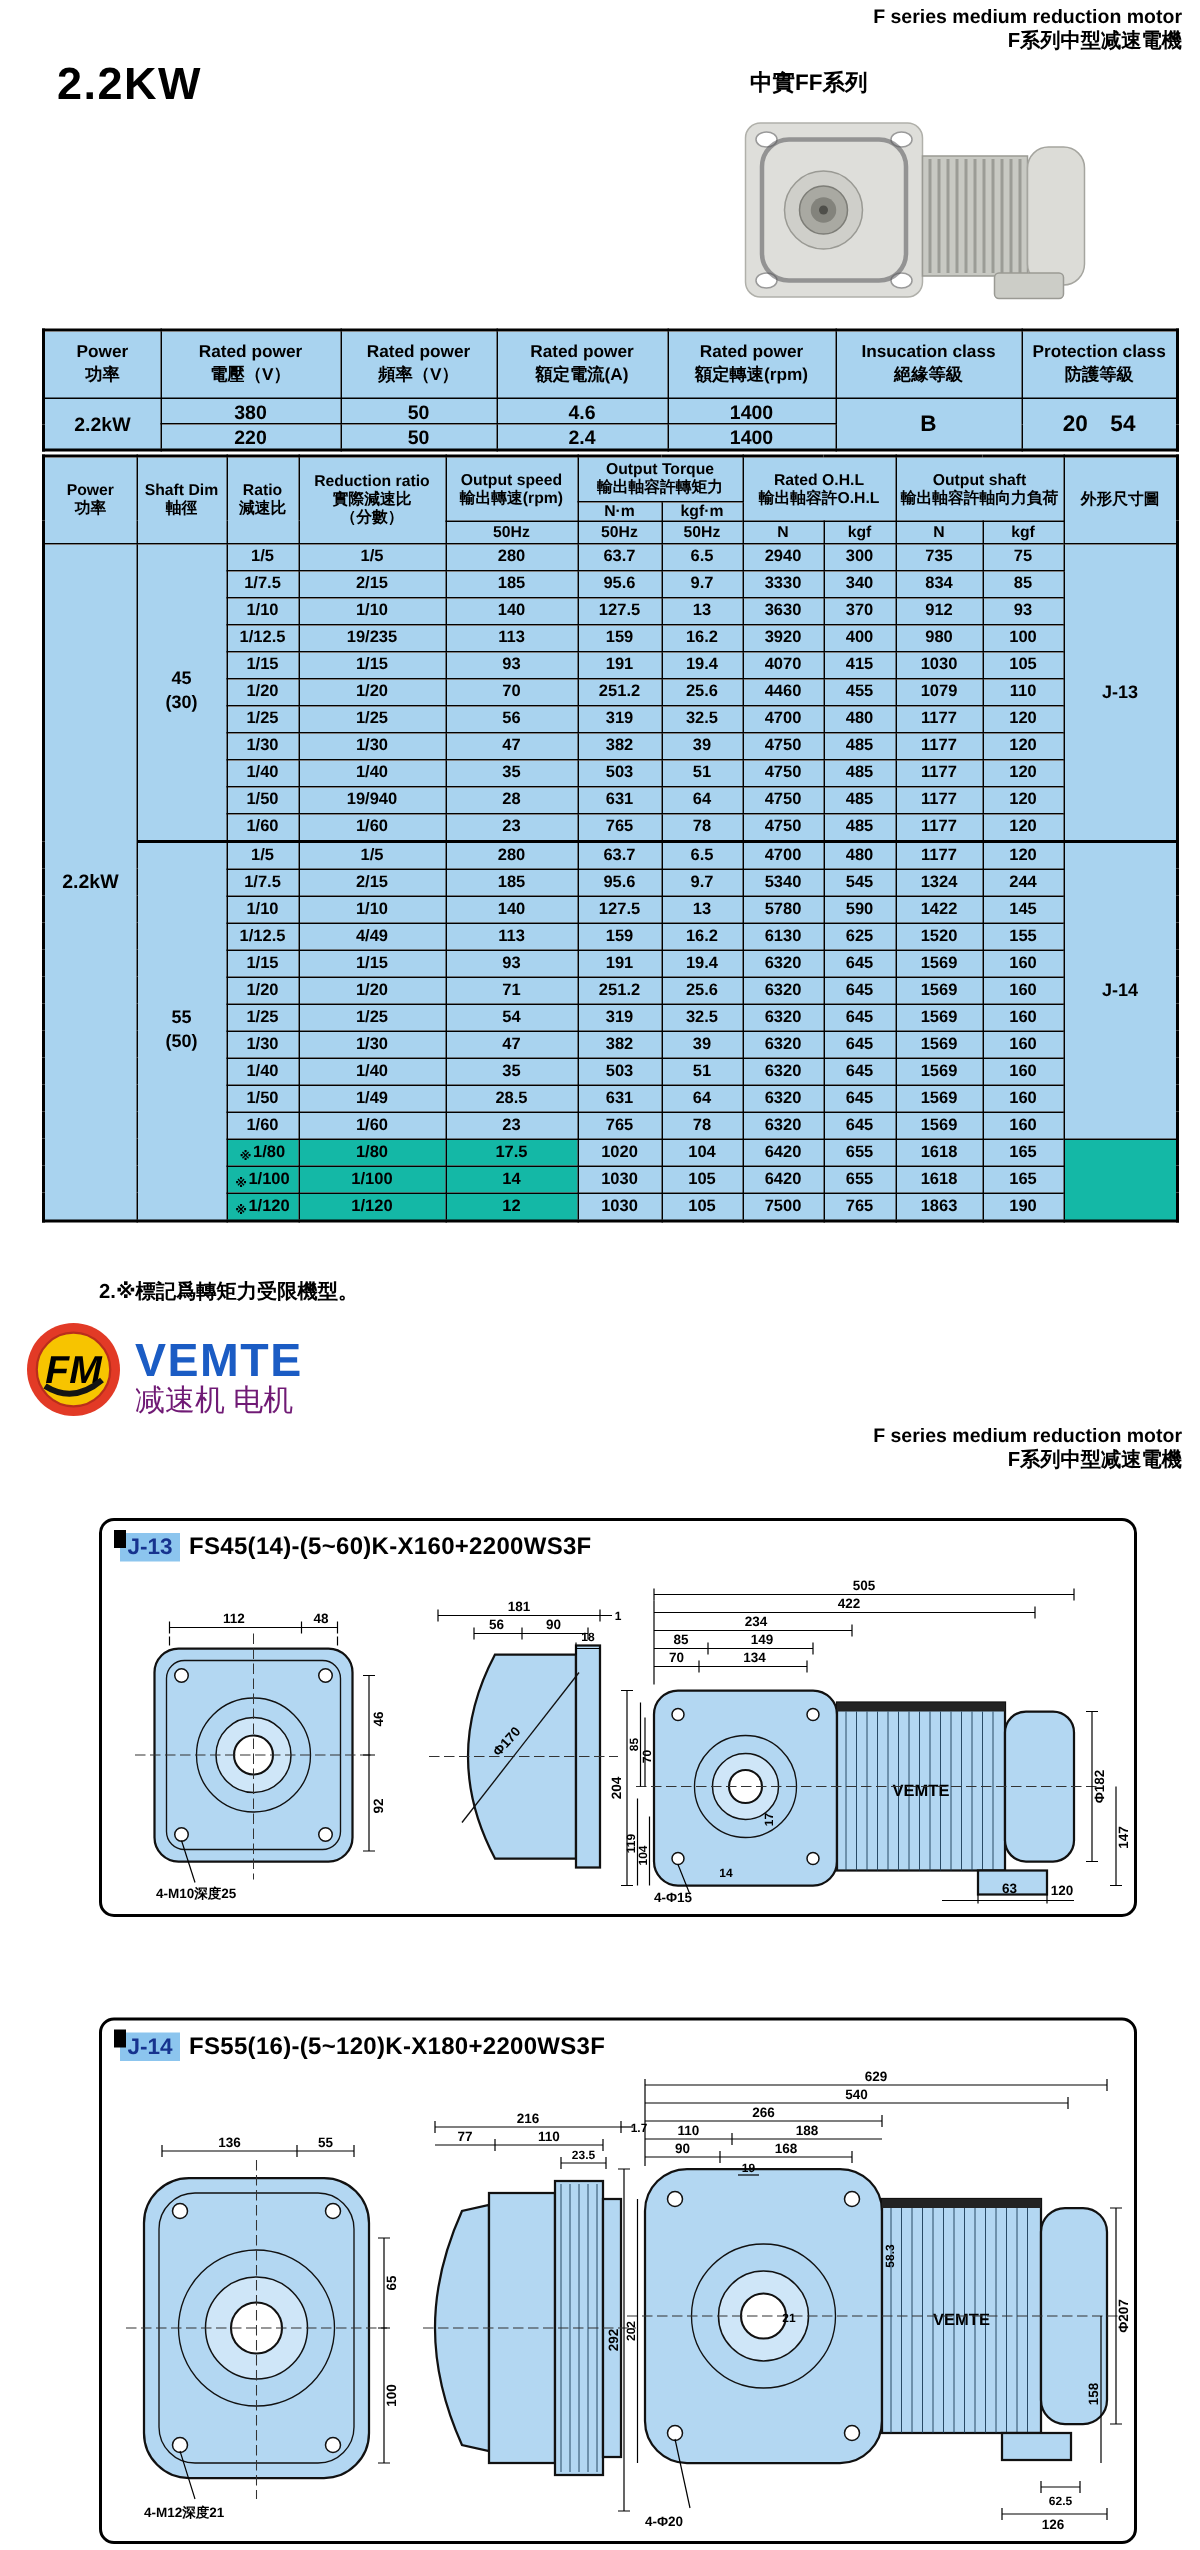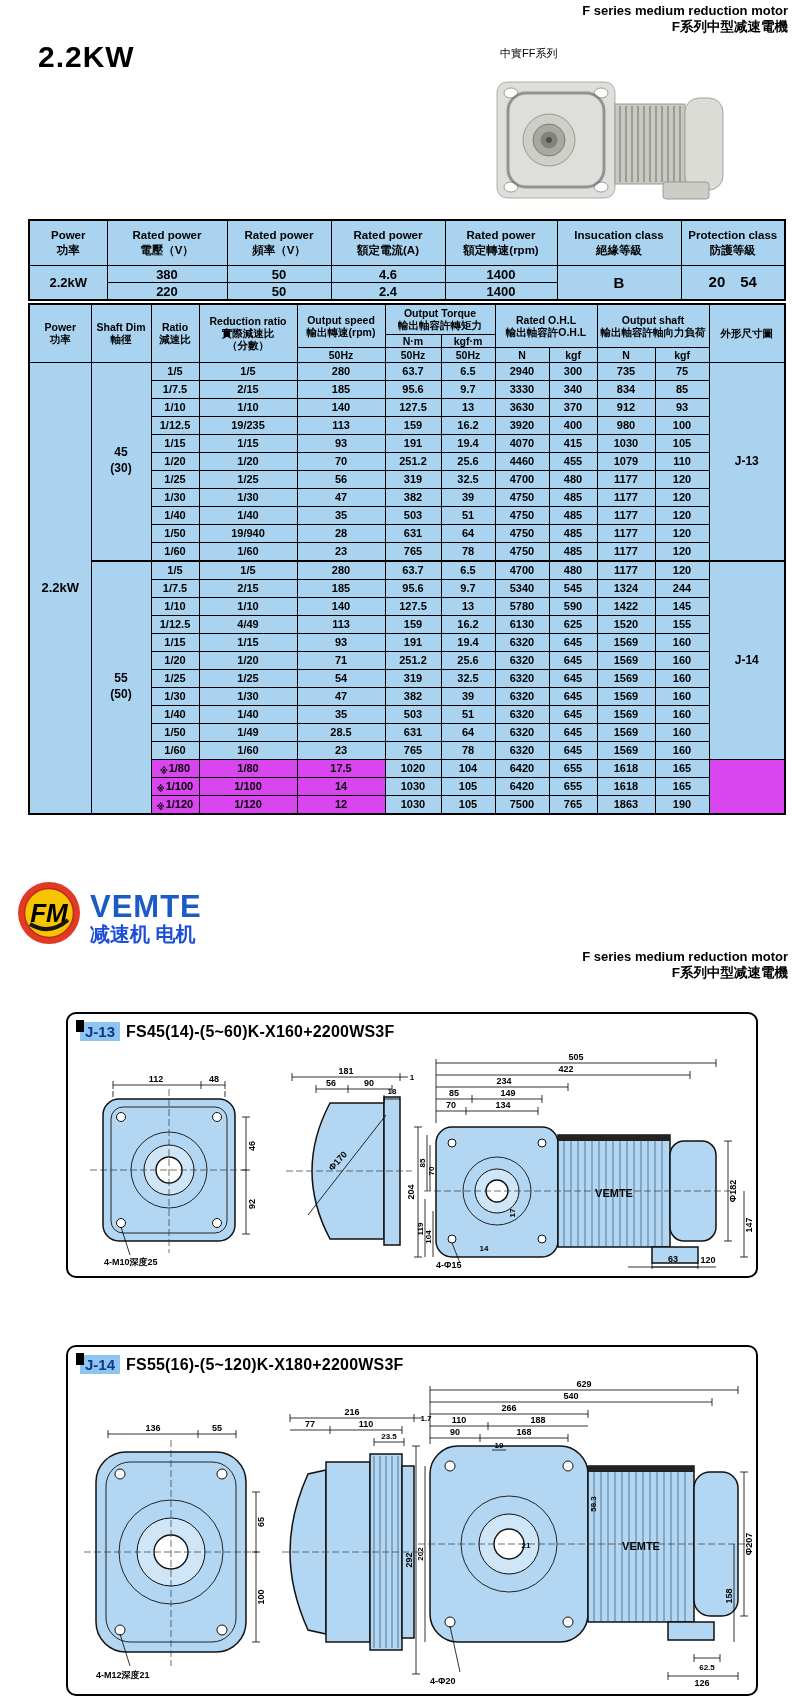--- a/index.html
+++ b/index.html
@@ -5,46 +5,46 @@
   html,body{margin:0;padding:0;}
   body{
     width:800px;height:1700px;position:relative;background:#fff;
     font-family:"Liberation Sans","DejaVu Sans",sans-serif;color:#000;
   }
   .abs{position:absolute;}
   
   .hdr-en{font-size:13px;font-weight:bold;line-height:1.05;}
   .hdr-zh{font-size:13.5px;font-weight:bold;}
   .power-title{font-size:30px;font-weight:bold;letter-spacing:1px;}
-  .series-label{font-size:11px;font-weight:normal;}
+  .series-label{font-size:15px;font-weight:bold;}
   
   table.spec{border-collapse:collapse;table-layout:fixed;border:2px solid #000;}
   table.spec th,table.spec td{
     border:1px solid #000;background:#a9d3ef;text-align:center;
     font-weight:bold;padding:0;overflow:hidden;white-space:nowrap;
   }
   #t1 th{font-size:11.5px;line-height:1.3;height:44px;}
   #t1 td{font-size:13px;height:16px;}
   #t1 .big{font-size:15px;}
   #t2 th{font-size:10.5px;line-height:1.15;}
   #t2 td{font-size:11px;height:17px;}
   #t2 .power-cell{font-size:13px;}
   #t2 .shaft-cell{font-size:12px;line-height:1.3;}
   #t2 .diag-cell{font-size:12px;background:#a9d3ef;}
-  #t2 td.white{background:#d946ef;text-align:center;}
+  #t2 td.white{background:#14b8a6;text-align:center;}
   #t2 tr.secline td{border-top:2px solid #000;}
   .star{font-size:8px;display:inline-block;transform:translateY(2px);margin-right:1px;}
   .hz{font-size:10px;}
   
   .notes{font-size:13.5px;font-weight:bold;line-height:21px;}
   .notes .indent{padding-left:36px;}
   
   .logo-wrap{display:flex;align-items:center;gap:8px;}
   .logo-text .brand{font-size:31px;font-weight:bold;color:#1b5cc4;letter-spacing:1px;line-height:1;}
-  .logo-text .sub{font-size:20px;font-weight:bold;color:#1d4ed8;line-height:1.2;}
+  .logo-text .sub{font-size:20px;font-weight:normal;color:#701a75;line-height:1.2;}
   
   .dbox{border:2px solid #000;border-radius:10px;background:#fff;}
   .dtitle{display:flex;align-items:center;gap:6px;padding:8px 0 0 12px;}
   .dtag{background:#8cc5ee;color:#16338e;font-weight:bold;font-size:15px;padding:0 5px;line-height:19px;position:relative;}
   .dtag .corner{position:absolute;left:-4px;top:-2px;width:8px;height:12px;background:#000;}
   .dmodel{font-size:16px;font-weight:bold;letter-spacing:.2px;}
   svg text{font-family:"Liberation Sans","DejaVu Sans",sans-serif;font-weight:bold;fill:#000;}
   .dim{stroke:#000;stroke-width:.8;fill:none;}
   .outline{stroke:#111;stroke-width:1.5;fill:#b3d7f2;}
   .thin{stroke:#111;stroke-width:.9;fill:none;}
@@ -461,20 +461,21 @@
         <td>105</td>
         <td>7500</td>
         <td>765</td>
         <td>1863</td>
         <td>190</td>
       </tr>
     </tbody>
 </table>
 
 <div class="abs notes" style="top:850px;left:30px;">
+  <div class="indent">2.※標記爲轉矩力受限機型。</div>
 </div>
 
 <div class="abs logo-wrap" style="top:880px;left:16px;align-items:flex-end;">
   <svg width="66" height="66" viewBox="0 0 66 66">
     <circle cx="33" cy="33" r="31" fill="#e23a26"></circle>
     <circle cx="33" cy="33" r="24.5" fill="#f7c400" stroke="#b92d1c" stroke-width="1.5"></circle>
     <text x="33" y="42" font-size="26" font-style="italic" text-anchor="middle" fill="#141414">FM</text>
     <path d="M14 44 Q33 56 52 40" stroke="#141414" stroke-width="4" fill="none"></path>
   </svg>
   <div class="logo-text">

